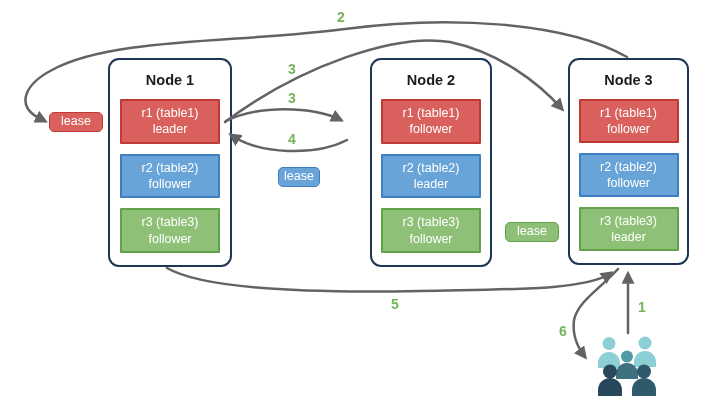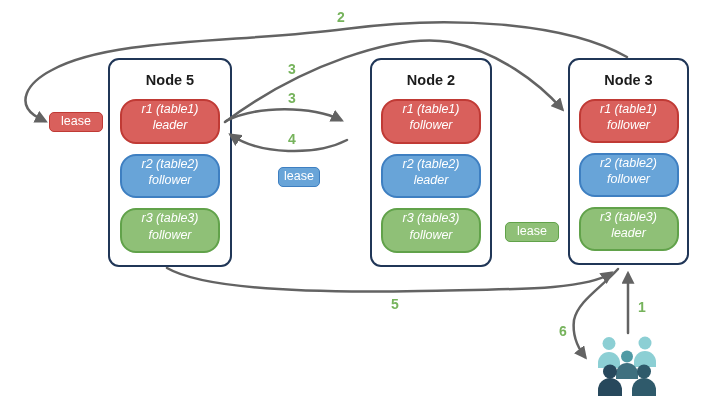--- a/index.html
+++ b/index.html
@@ -34,31 +34,31 @@
     margin-bottom: 8px;
     font-size: 14.5px;
     font-weight: bold;
     color: var(--title-text, #1c1c1c);
   }
 
   .replica {
     box-sizing: border-box;
     width: 100px;
     height: 46px;
-    border-radius: 16px;
+    border-radius: 1px;
     border: 2px solid;
     margin-bottom: 10px;
     display: flex;
     flex-direction: column;
     align-items: center;
+    justify-content: center;
     color: var(--replica-text, #ffffff);
     font-size: 12.5px;
     line-height: 1.3;
     text-align: center;
-    font-style: italic;
   }
   .replica:last-child { margin-bottom: 0; }
   .replica.red   { background: var(--red-fill);   border-color: var(--red-border); }
   .replica.blue  { background: var(--blue-fill);  border-color: var(--blue-border); }
   .replica.green { background: var(--green-fill); border-color: var(--green-border); }
 
   
   .lease {
     position: absolute;
     box-sizing: border-box;
@@ -111,21 +111,21 @@
   .ppl-mid-body  { fill: var(--users-mid-body, #3f707f); }
   .ppl-dark1     { fill: var(--users-dark1, #27485c); }
   .ppl-dark2     { fill: var(--users-dark2, #2f5a6b); }
 </style>
 </head>
 <body>
 
 <div id="canvas" style="--background: #ffffff; --node-border: #203657; --title-text: #1c1c1c; --replica-text: #ffffff; --lease-text: #ffffff; --red-fill: #d9605c; --red-border: #c03a35; --blue-fill: #68a4d8; --blue-border: #3e7fc1; --green-fill: #8fc077; --green-border: #61a24a; --arrow: #636363; --step-text: #76b35c; --users-light: #8ccfd4; --users-mid-head: #4f9aa4; --users-mid-body: #3f707f; --users-dark1: #27485c; --users-dark2: #2f5a6b;">
 
   <div class="node" id="node1">
-    <div class="node-title">Node 5</div>
+    <div class="node-title">Node 1</div>
     <div class="replica red">
       <span>r1 (table1)</span>
       <span>leader</span>
     </div>
     <div class="replica blue">
       <span>r2 (table2)</span>
       <span>follower</span>
     </div>
     <div class="replica green">
       <span>r3 (table3)</span>

